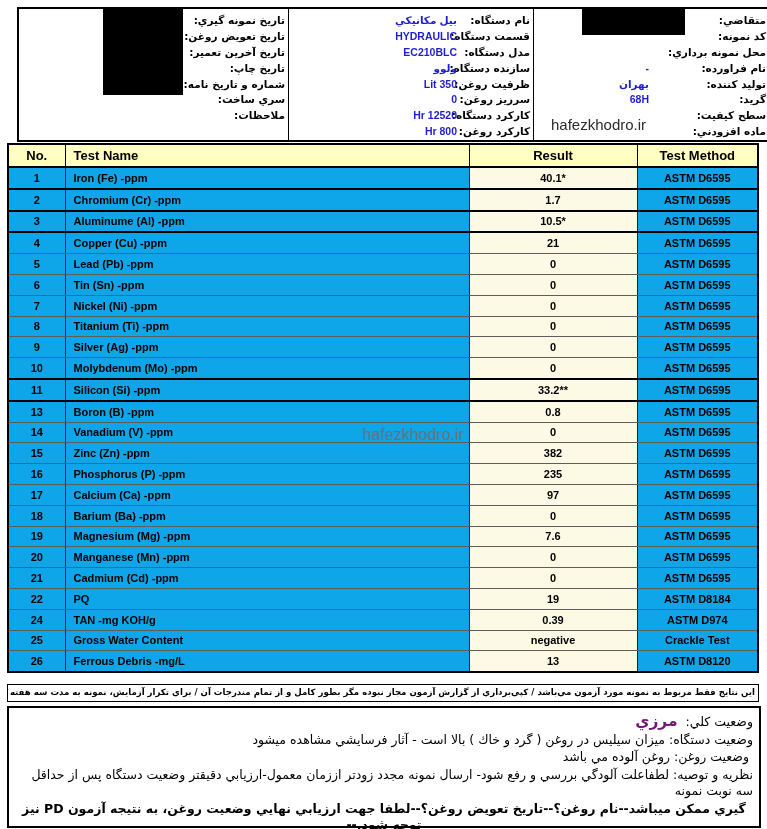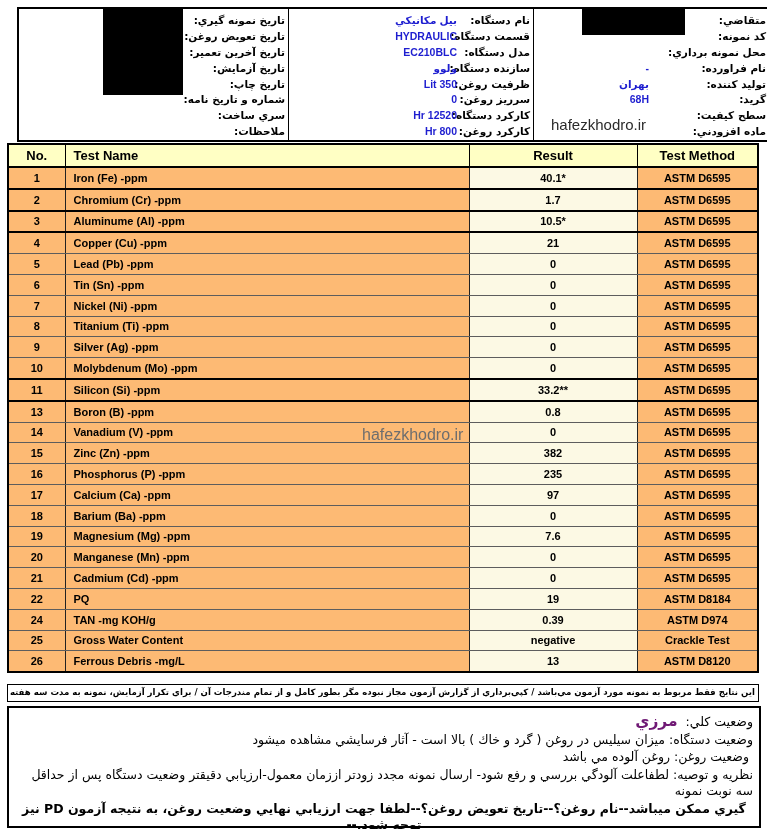--- a/index.html
+++ b/index.html
@@ -27,21 +27,21 @@
   .redaction-1{left:103px;top:8px;width:80px;height:87px;}
   .redaction-2{left:582px;top:8px;width:103px;height:27px;}
 
   .watermark{color:#555;font-family:"Liberation Sans",sans-serif;white-space:nowrap;}
   .wm-header{position:absolute;left:551px;top:116px;font-size:15px;color:#2b2b2b;}
   .wm-table{position:absolute;left:362px;top:426px;font-size:16px;color:#6e6e6e;z-index:5;}
 
   
   table.results{position:absolute;left:7px;top:143px;width:752px;
                 border-collapse:collapse;table-layout:fixed;
-                border:2px solid #000;background:#fdba74;}
+                border:2px solid #000;background:#0ea5e9;}
   .results th{height:21px;background:#ffffc4;border:1px solid #000;
               font-size:13px;font-weight:bold;color:#000;padding:0;}
   .results th.c-name{text-align:left;padding-left:8px;}
   .results td{height:19.8px;padding:0;font-size:11px;font-weight:bold;color:#000;
               text-align:center;border-left:1px solid #222;border-right:1px solid #222;
               border-top:1px solid #5d5d5d;border-bottom:1px solid #5d5d5d;
               overflow:hidden;white-space:nowrap;}
   .results td.c-name{text-align:left;padding-left:8px;}
   .results td.c-result{background:#fcf9e4;}
   .results tr.flag td{border-top:2px solid #000;border-bottom:2px solid #000;}
@@ -76,24 +76,20 @@
         <div class="hrow">
     <span class="lbl">تاريخ نمونه گيري:</span>
     <span class="val"></span>
   </div>
         <div class="hrow">
     <span class="lbl">تاريخ تعويض روغن:</span>
     <span class="val"></span>
   </div>
         <div class="hrow">
     <span class="lbl">تاريخ آخرين تعمير:</span>
-    <span class="val"></span>
-  </div>
-        <div class="hrow">
-    <span class="lbl">تاريخ آزمايش:</span>
     <span class="val"></span>
   </div>
         <div class="hrow">
     <span class="lbl">تاريخ چاپ:</span>
     <span class="val"></span>
   </div>
         <div class="hrow">
     <span class="lbl">شماره و تاريخ نامه:</span>
     <span class="val"></span>
   </div>

